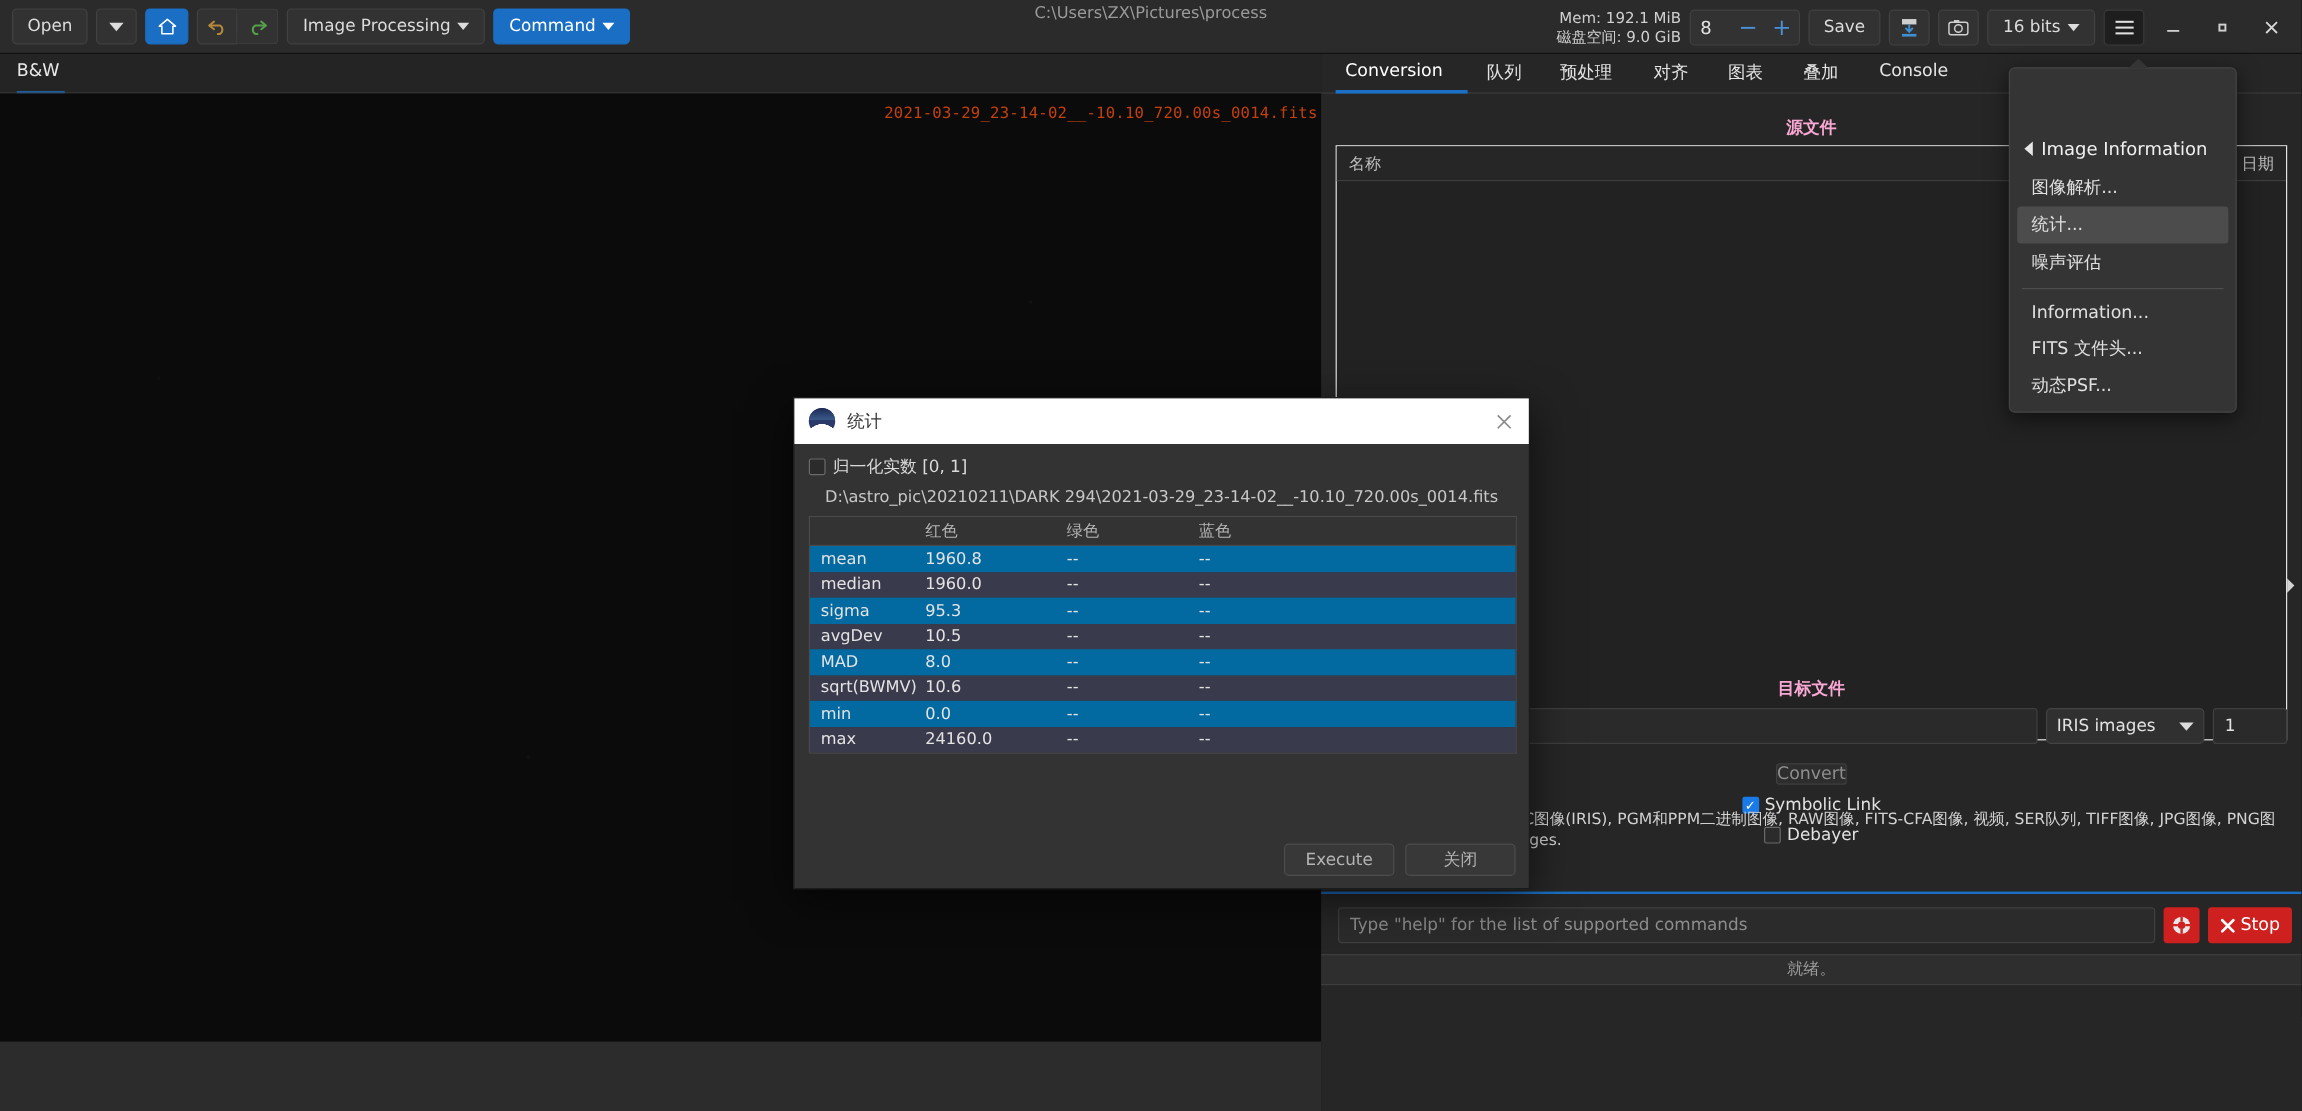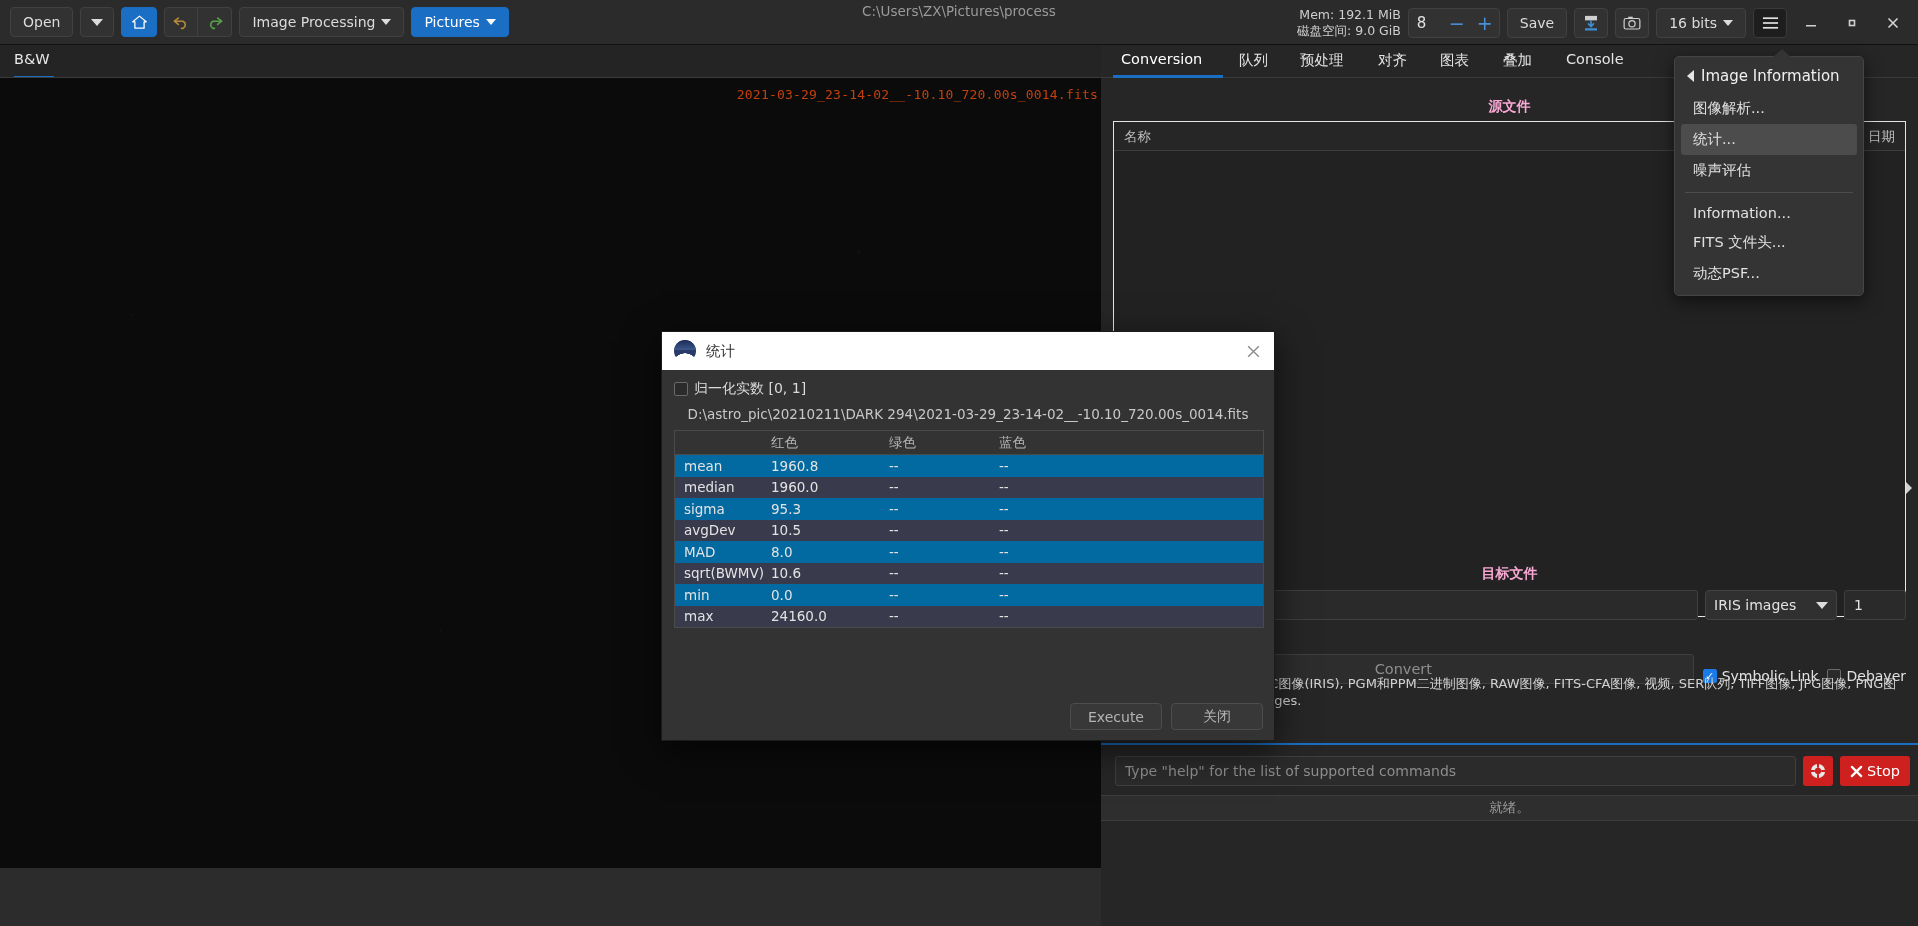--- a/index.html
+++ b/index.html
@@ -117,21 +117,21 @@
 
   .tgt-title { position: absolute; left: 0; top: 520px; width: 817px; }
   .tgt-row { position: absolute; left: 12px; top: 545px; width: 793px; height: 30px; display:flex; gap: 7px; }
   .tgt-input { flex: 1; background: #2a2a2a; border: 1px solid #3f3f3f; border-radius: 3px; }
   .combo { width: 132px; background: #303030; border: 1px solid #434343; border-radius: 4px;
            display:flex; align-items:center; padding: 0 8px; font-size: 14px; color: #e2e2e2;
            justify-content: space-between; cursor: pointer; }
   .spin { width: 62px; background: #2a2a2a; border: 1px solid #3f3f3f; border-radius: 3px;
           display:flex; align-items:center; padding-left: 9px; font-size: 14px; color: #e2e2e2; }
 
-  .conv-row { position: absolute; left: 12px; top: 591px; width: 793px; height: 48px; display:flex; gap: 9px; align-items:flex-end; }
+  .conv-row { position: absolute; left: 12px; top: 591px; width: 793px; height: 48px; display:flex; gap: 9px; align-items:center;flex-direction:column; }
   .convert-btn { flex: 1; height: 30px; background: #2d2d2d; border: 1px solid #3f3f3f; border-radius: 3px;
                  display:flex; align-items:center; justify-content:center; font-size: 14.5px; color: #8e8e8e; cursor: pointer;}
   .chk { display: flex; align-items: center; gap: 5px; font-size: 14px; color: #e2e2e2; cursor: pointer; }
   .box { width: 14px; height: 14px; border: 1px solid #6a6a6a; background: #2b2b2b; border-radius: 2px;
          display:flex;align-items:center;justify-content:center; }
   .box.on { background: #1a7ae8; border-color: #1a7ae8; }
   .box.on::after { content: "✓"; color: #fff; font-size: 11px; line-height: 1; }
 
   .support { position: absolute; left: 8px; top: 630px; width: 800px;
              font-size: 13px; color: #d2d2d2; line-height: 17px; display:flex; gap: 4px;}
@@ -156,21 +156,21 @@
     position: absolute; left: 1674px; top: 56px; width: 190px;
     background: #343434; border: 1px solid #454545; border-radius: 5px;
     box-shadow: 0 5px 18px rgba(0,0,0,.55); padding: 6px 0; z-index: 40;
   }
   .popup::before {
     content:""; position: absolute; top: -8px; left: 98px;
     border-left: 9px solid transparent; border-right: 9px solid transparent;
     border-bottom: 8px solid #343434;
   }
   .pop-head { display:flex; align-items:center; gap: 7px; padding: 4px 12px 8px 12px;
-              font-size: 15px; color: #f0f0f0; cursor: pointer; }
+              font-size: 15px; color: #f0f0f0; cursor: pointer; margin-top: 48px; }
   .back-tri { border-top: 6px solid transparent; border-bottom: 6px solid transparent;
               border-right: 7px solid #e6e6e6; }
   .pop-item { padding: 6px 12px; font-size: 14.5px; color: #e0e0e0; cursor: pointer;
               border-radius: 3px; margin: 0 6px; }
   .pop-item.hl { background: #4c4c4c; }
   .pop-sep { height: 1px; background: #4d4d4d; margin: 6px 10px; }
 
   
   .dialog {
     position: absolute; left: 661px; top: 331px; width: 614px; height: 410px;
@@ -240,21 +240,21 @@
             <path d="M16 5 L21 9 L16 13" fill="none" stroke="#56a04a" stroke-width="2.1" stroke-linecap="round" stroke-linejoin="round"></path>
             <path d="M20.6 9 H10 a5 5 0 0 0 0 9 h2" fill="none" stroke="#56a04a" stroke-width="2.1" stroke-linecap="round"></path>
           </svg>
         </div>
       </div>
       <div class="btn">
         <span>Image Processing</span>
         <span class="caret"></span>
       </div>
       <div class="btn blue">
-        <span>Pictures</span>
+        <span>Command</span>
         <span class="caret"></span>
       </div>
     </div>
 
     <div class="tb-title">
       <div class="t2">C:\Users\ZX\Pictures\process</div>
     </div>
 
     <div class="tb-right">
       <div class="mem">

